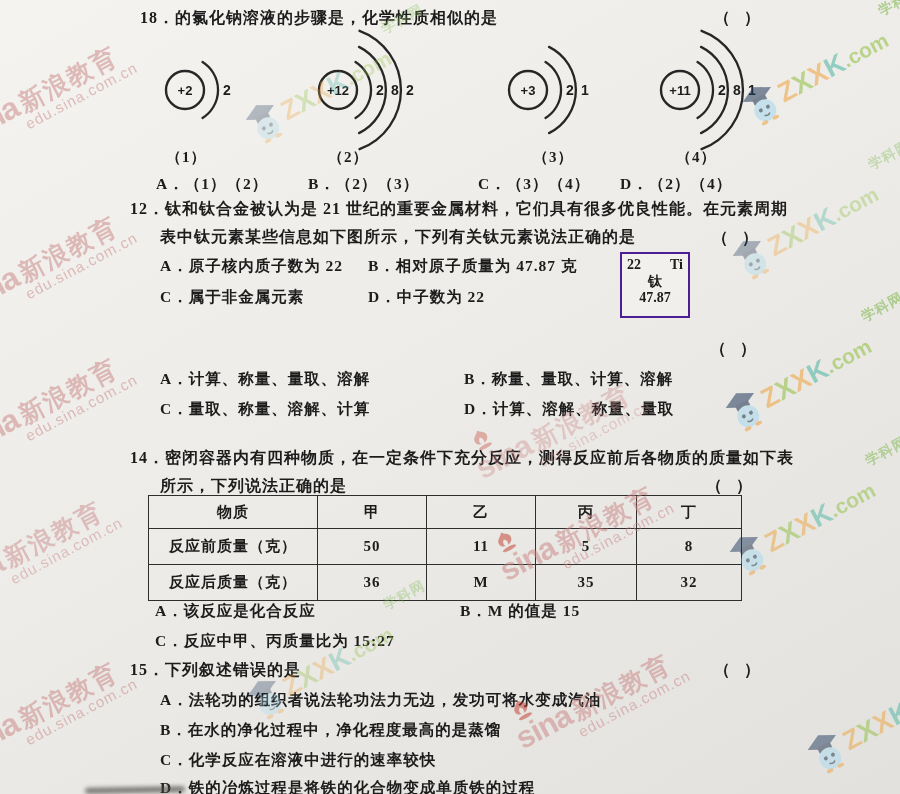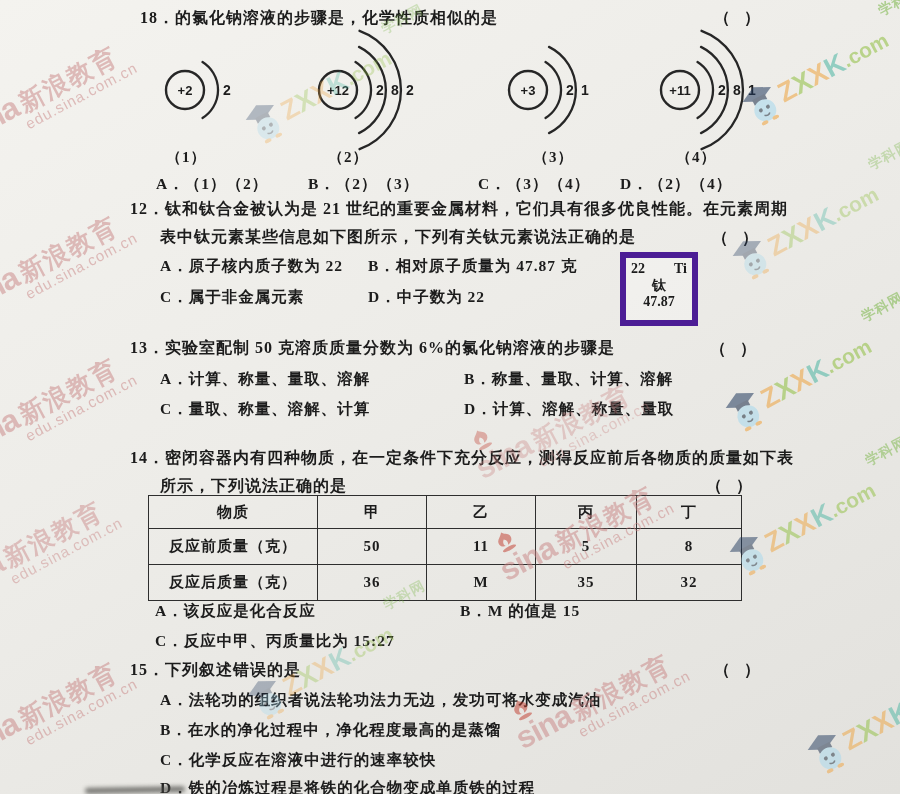--- a/index.html
+++ b/index.html
@@ -15,21 +15,21 @@
   }
   .q-stem{font-size:16px;}
   .opt{font-size:15.5px;text-align:right;}
   .bracket{font-size:16px;white-space:pre;letter-spacing:2px;}
   .atom-label{font-size:15px;}
   .atom-svg{position:absolute;}
 
   
   .element-box{
     position:absolute;left:620px;top:252px;width:56px;height:56px;
-    border:6px solid #4c1d95;padding:3px 5px;font-weight:600;text-align:center;
+    border:2px solid #4c1d95;padding:3px 5px;font-weight:600;text-align:center;
     background:rgba(255,255,255,0.25);
   }
   .eb-top{display:flex;justify-content:space-between;font-size:14px;}
   .eb-name{font-size:14px;line-height:17px;}
   .eb-mass{font-size:14px;}
 
   
   .q14-table{position:absolute;left:148px;top:495px;border-collapse:collapse;}
   .q14-table td,.q14-table th{
     border:1.6px solid #2e2e2e;font-size:15px;font-weight:600;
@@ -330,21 +330,20 @@
 
   <div class="element-box">
     <div class="eb-top">
       <span>22</span>
       <span>Ti</span>
     </div>
     <div class="eb-name">钛</div>
     <div class="eb-mass">47.87</div>
   </div>
 
-  <div class="q-stem" style="left:130px;top:338px"><span>13．</span><span>实验室配制 50 克溶质质量分数为 6%的氯化钠溶液的步骤是</span></div>
   <div class="bracket" style="left:710px;top:339px">（  ）</div>
 
   <div class="opt" style="left:160px;top:369px">A．计算、称量、量取、溶解</div>
   <div class="opt" style="left:464px;top:369px">B．称量、量取、计算、溶解</div>
   <div class="opt" style="left:464px;top:399px">D．计算、溶解、称量、量取</div>
   <div class="opt" style="left:160px;top:399px">C．量取、称量、溶解、计算</div>
 
   <div class="q-stem" style="left:130px;top:448px"><span>14．</span><span>密闭容器内有四种物质，在一定条件下充分反应，测得反应前后各物质的质量如下表</span></div>
   <div class="q-stem" style="left:160px;top:476px">所示，下列说法正确的是</div>
   <div class="bracket" style="left:706px;top:476px">（  ）</div>

